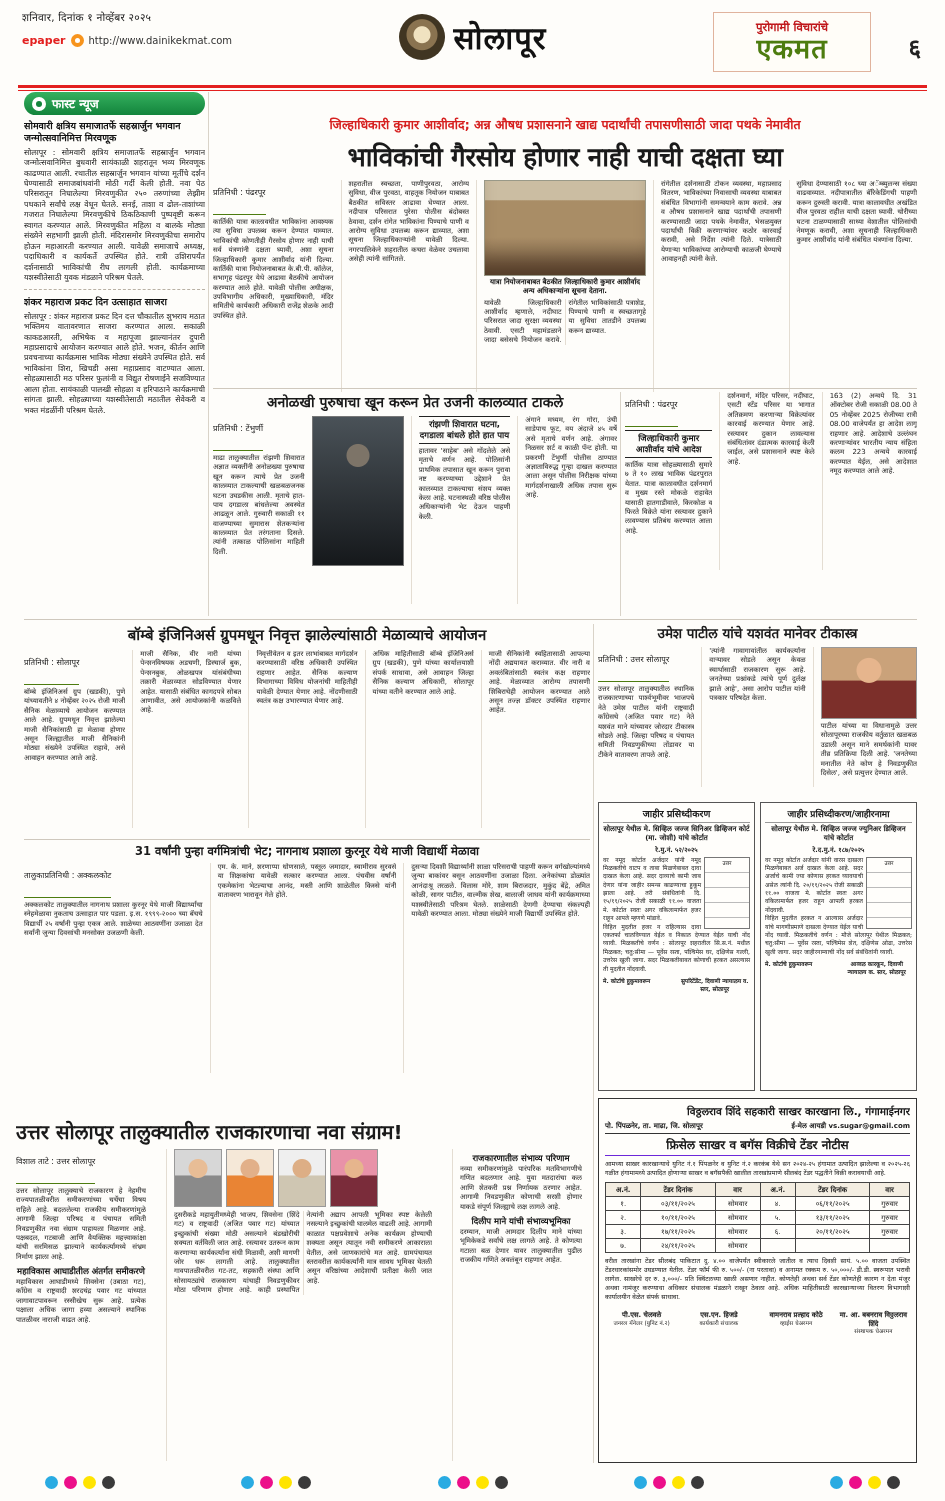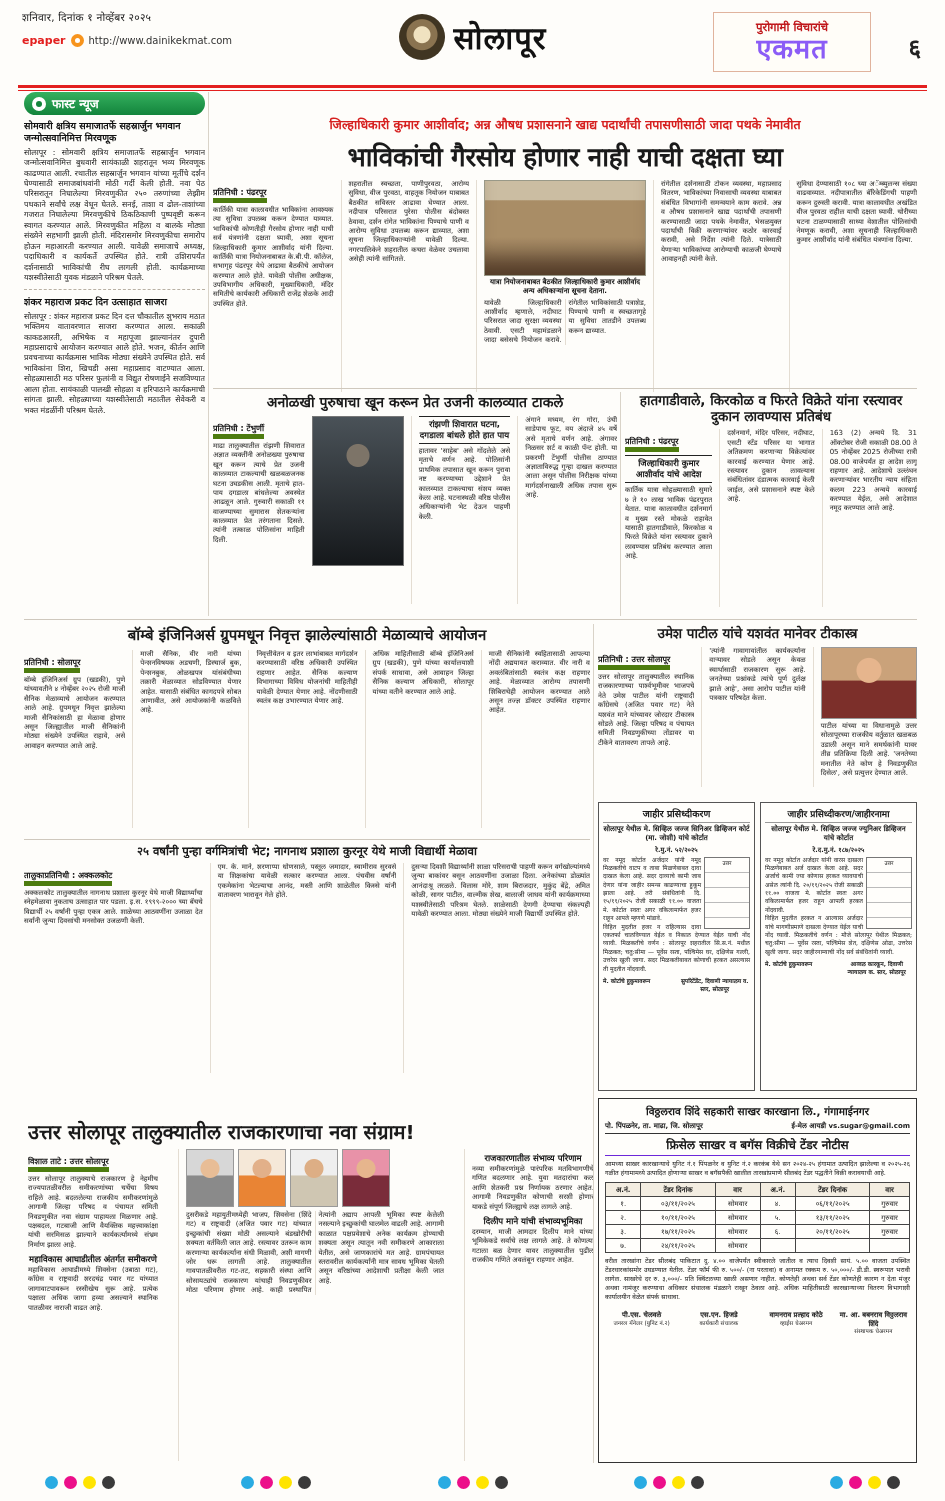--- a/index.html
+++ b/index.html
@@ -16,27 +16,27 @@
   .epaper { color:#e3201f; font-weight:bold; font-size:11px; }
   .epaper-icon { width:13px; height:13px; border-radius:50%; background:#f7941d; display:inline-block; position:relative; }
   .epaper-icon::after { content:""; position:absolute; left:4px; top:4px; width:5px; height:5px; border-radius:50%; background:#fff; }
   .site { font-size:10px; color:#333; }
   .masthead { position:absolute; left:50%; top:8px; transform:translateX(-50%); display:flex; align-items:center; gap:9px; }
   .logo { width:46px; height:46px; border-radius:50%;
           background: radial-gradient(circle at 50% 45%, #f0e2c0 0 8px, #8a7350 9px 15px, #403522 16px); }
   .mast-title { font-size:31px; font-weight:bold; color:#111; letter-spacing:1px; }
   .tagbox { position:absolute; right:56px; top:6px; width:158px; height:60px; border:1px solid #e0b39d; text-align:center; padding-top:6px; background:#fffdf8; }
   .tag-top { color:#c0181c; font-weight:bold; font-size:11.5px; }
-  .brand { color:#8b5cf6; font-weight:800; font-size:27px; line-height:1.1; letter-spacing:1px; }
+  .brand { color:#4d7c0f; font-weight:800; font-size:27px; line-height:1.1; letter-spacing:1px; }
   .pagenum { position:absolute; right:6px; top:24px; font-size:24px; font-weight:bold; color:#222; }
   .rule-red { left:18px; right:18px; top:85px; height:6px; border-top:3px solid #e3201f; border-bottom:1px solid #e3201f; }
 
   
   .btxt { font-size:7px; line-height:1.34; text-align:justify; color:#202020; }
-  .byline { font-size:8px; font-weight:bold; margin-bottom:3px; border-bottom:5px solid #4d7c0f; display:inline-block; padding-bottom:1px; }
+  .byline { font-size:8px; font-weight:normal; margin-bottom:3px; border-bottom:1px solid #4d7c0f; display:inline-block; padding-bottom:17px; }
   .cap { font-size:7px; font-weight:bold; text-align:center; line-height:1.25; margin-top:2px; color:#111; }
   .boxed { border-top:1.5px solid #222; border-bottom:1.5px solid #222; font-weight:bold; text-align:center; font-size:8.5px; line-height:1.3; padding:2px 1px; margin-bottom:3px; }
   .h4 { font-size:8.5px; font-weight:bold; text-align:center; margin:3px 0 2px; }
   .hr { position:absolute; height:1px; background:#cfc8bd; }
   .vr { position:absolute; width:1px; background:#d9d3c8; }
 
   
   .fastnews { left:24px; top:92px; width:181px; height:530px; overflow:hidden; }
   .fn-head { height:23px; border-radius:12px; background:linear-gradient(180deg,#35b15f,#13843c); color:#fff; font-weight:bold; font-size:12px; display:flex; align-items:center; gap:6px; padding:0 8px; margin-bottom:5px; }
   .fn-icon { width:14px; height:14px; border-radius:50%; background:#fff; display:inline-block; position:relative; flex:0 0 auto; }
@@ -110,37 +110,37 @@
       background: repeating-linear-gradient(180deg, rgba(0,0,0,0) 0 14px, #bbb 14px 15px); }
   .nsign { display:flex; justify-content:space-between; margin-top:5px; font-size:5.8px; font-weight:bold; }
   .nsign span { max-width:48%; text-align:center; line-height:1.3; }
 
   
   .pol-banner { left:24px; top:1092px; width:566px; height:22px; display:flex; align-items:center; gap:7px; background:#fdf3e7; border-top:1px solid #d8c2a8; border-bottom:1px solid #d8c2a8; padding:0 7px; overflow:hidden; }
   .sq { width:9px; height:9px; background:#d6201f; flex:0 0 auto; }
   .pol-banner .red { color:#d6201f; font-weight:bold; font-size:11px; white-space:nowrap; }
   .sep { width:5px; height:12px; background:#333; flex:0 0 auto; }
   .pol-banner .blk { font-weight:bold; font-size:10.5px; white-space:nowrap; overflow:hidden; }
-  .politics { left:28px; top:1118px; width:566px; height:345px; overflow:hidden; }
+  .politics { left:16px; top:1118px; width:566px; height:345px; overflow:hidden; }
   .pol-head { font-size:20px; font-weight:800; white-space:nowrap; overflow:hidden; margin-bottom:4px; }
   .pol-body { display:flex; gap:20px; height:312px; overflow:hidden; }
   .pol-body > * + * { border-left:1px solid #e4ddd2; padding-left:7px; }
   .pol-col { flex:0 0 130px; overflow:hidden; }
   .pol-mid { flex:1; overflow:hidden; }
   .pols { display:flex; gap:4px; margin-bottom:4px; }
   .pp { width:48px; height:58px; border:1px solid #999; }
   .pp1 { background: radial-gradient(circle at 50% 33%, #e8bd96 0 9px, rgba(0,0,0,0) 10px), linear-gradient(180deg,#d7d7d7 0 45%, #8a8a8a 46%); }
   .pp2 { background: radial-gradient(circle at 50% 33%, #e2b089 0 9px, rgba(0,0,0,0) 10px), linear-gradient(180deg,#f5e8d8 0 45%, #e98434 46%); }
   .pp3 { background: radial-gradient(circle at 50% 33%, #ddae85 0 9px, rgba(0,0,0,0) 10px), linear-gradient(180deg,#efefef 0 45%, #cfc6b2 46%); }
   .pp4 { background: radial-gradient(circle at 50% 33%, #e6b58d 0 9px, rgba(0,0,0,0) 10px), linear-gradient(180deg,#e892a8 0 45%, #7a2c3a 46%); }
   .midtxt { column-count:2; column-gap:7px; column-rule:1px solid #e4ddd2; font-size:7px; line-height:1.34; text-align:justify; }
 
   
   .tender { left:598px; top:1098px; width:319px; height:365px; border:1.5px solid #333; padding:5px 6px; overflow:hidden; background:#fffefb; }
-  .tender-org { font-size:10.5px; font-weight:bold; text-align:center; white-space:nowrap; overflow:hidden; }
+  .tender-org { font-size:10.5px; font-weight:bold; text-align:right; white-space:nowrap; overflow:hidden; }
   .tender-addr { display:flex; justify-content:space-between; font-size:7px; font-weight:bold; margin:3px 0; gap:6px; }
   .tender-subject { font-size:12px; font-weight:800; text-align:center; border-top:1px solid #333; border-bottom:1px solid #6d28d9; padding:2px 0; margin:2px 0 4px; }
   .tender-intro, .tender-terms { font-size:6.4px; line-height:1.4; text-align:justify; }
   .ttable { width:100%; border-collapse:collapse; font-size:7px; text-align:center; margin:4px 0; }
   .ttable th, .ttable td { border:1px solid #444; padding:2px 1px; }
   .ttable th { font-weight:bold; background:#f3ede1; }
   .sign-row { display:flex; justify-content:space-between; gap:4px; margin-top:9px; }
   .sign { text-align:center; font-size:5.8px; line-height:1.3; flex:1; }
   .sign .nm { font-weight:bold; font-size:6.8px; }
 
@@ -231,21 +231,20 @@
         <div class="boxed">रांझणी शिवारात घटना, दगडाला बांधले होते हात पाय</div>
         <p class="btxt">हातावर 'साहेब' असे गोंदलेले असे मृताचे वर्णन आहे. पोलिसांनी प्राथमिक तपासात खून करून पुरावा नष्ट करण्याच्या उद्देशाने प्रेत कालव्यात टाकल्याचा संशय व्यक्त केला आहे. घटनास्थळी वरिष्ठ पोलीस अधिकाऱ्यांनी भेट देऊन पाहणी केली.</p>
       </div>
       <div class="col">
           <p class="btxt">अंगाने मध्यम, रंग गोरा, उंची साडेपाच फूट, वय अंदाजे ४५ वर्षे असे मृताचे वर्णन आहे. अंगावर निळसर शर्ट व काळी पॅन्ट होती. या प्रकरणी टेंभुर्णी पोलीस ठाण्यात अज्ञाताविरुद्ध गुन्हा दाखल करण्यात आला असून पोलीस निरीक्षक यांच्या मार्गदर्शनाखाली अधिक तपास सुरू आहे.</p>
         </div>
     </div>
   </section>
 
   <section class="abs vendor">
-    <h2 class="h2-vendor">हातगाडीवाले, किरकोळ व फिरते विक्रेते यांना रस्त्यावर दुकान लावण्यास प्रतिबंध</h2>
     <div class="vendor-body">
       <div class="col">
         <div class="byline">प्रतिनिधी : पंढरपूर</div>
         <div class="boxed">जिल्हाधिकारी कुमार आशीर्वाद यांचे आदेश</div>
         <p class="btxt">कार्तिक यात्रा सोहळ्यासाठी सुमारे ७ ते १० लाख भाविक पंढरपुरात येतात. यात्रा कालावधीत दर्शनमार्ग व मुख्य रस्ते मोकळे राहावेत यासाठी हातगाडीवाले, किरकोळ व फिरते विक्रेते यांना रस्त्यावर दुकाने लावण्यास प्रतिबंध करण्यात आला आहे.</p>
       </div>
       <div class="col">
           <p class="btxt">दर्शनमार्ग, मंदिर परिसर, नदीघाट, एसटी स्टँड परिसर या भागात अतिक्रमण करणाऱ्या विक्रेत्यांवर कारवाई करण्यात येणार आहे. रस्त्यावर दुकान लावल्यास संबंधितांवर दंडात्मक कारवाई केली जाईल, असे प्रशासनाने स्पष्ट केले आहे.</p>
         </div>
       <div class="col">
@@ -291,21 +290,21 @@
       <div class="col">
         <div class="ph-umesh"></div>
         <p class="btxt">पाटील यांच्या या विधानामुळे उत्तर सोलापूरच्या राजकीय वर्तुळात खळबळ उडाली असून माने समर्थकांनी यावर तीव्र प्रतिक्रिया दिली आहे. 'जनतेच्या मनातील नेते कोण हे निवडणुकीत दिसेल', असे प्रत्युत्तर देण्यात आले.</p>
       </div>
     </div>
   </section>
 
   <div class="abs hr" style="top:839px; left:24px; width:566px;"></div>
 
   <section class="abs reunion">
-    <h2 class="h2-reu">२५ वर्षांनी पुन्हा वर्गमित्रांची भेट; नागनाथ प्रशाला कुरनूर येथे माजी विद्यार्थी मेळावा</h2>
+    <h2 class="h2-reu">31 वर्षांनी पुन्हा वर्गमित्रांची भेट; नागनाथ प्रशाला कुरनूर येथे माजी विद्यार्थी मेळावा</h2>
     <div class="reu-body">
       <div class="col">
         <div class="byline">तालुकाप्रतिनिधी : अक्कलकोट</div>
         <p class="btxt">अक्कलकोट तालुक्यातील नागनाथ प्रशाला कुरनूर येथे माजी विद्यार्थ्यांचा स्नेहमेळावा नुकताच उत्साहात पार पडला. इ.स. १९९९-२००० च्या बॅचचे विद्यार्थी २५ वर्षांनी पुन्हा एकत्र आले. शाळेच्या आठवणींना उजाळा देत सर्वांनी जुन्या दिवसांची मनसोक्त उजळणी केली.</p>
       </div>
       <div class="col">
           <p class="btxt">एम. के. माने, शरणाप्पा धोणसाले, पस्तूल जमादार, स्वामीराव सुरवसे या शिक्षकांचा यावेळी सत्कार करण्यात आला. पंचवीस वर्षांनी एकमेकांना भेटल्याचा आनंद, मस्ती आणि शाळेतील किस्से यांनी वातावरण भारावून गेले होते.</p>
         </div>
       <div class="col">
           <p class="btxt">दुसऱ्या दिवशी विद्यार्थ्यांनी शाळा परिसराची पाहणी करून वर्गखोल्यांमध्ये जुन्या बाकांवर बसून आठवणींना उजाळा दिला. अनेकांच्या डोळ्यांत आनंदाश्रू तरळले. विलास मोरे, शाम बिराजदार, मुकुंद बेंद्रे, अमित कोळी, सागर पाटील, वाल्मीक शेख, बालाजी जाधव यांनी कार्यक्रमाच्या यशस्वीतेसाठी परिश्रम घेतले. शाळेसाठी देणगी देण्याचा संकल्पही यावेळी करण्यात आला. मोठ्या संख्येने माजी विद्यार्थी उपस्थित होते.</p>

